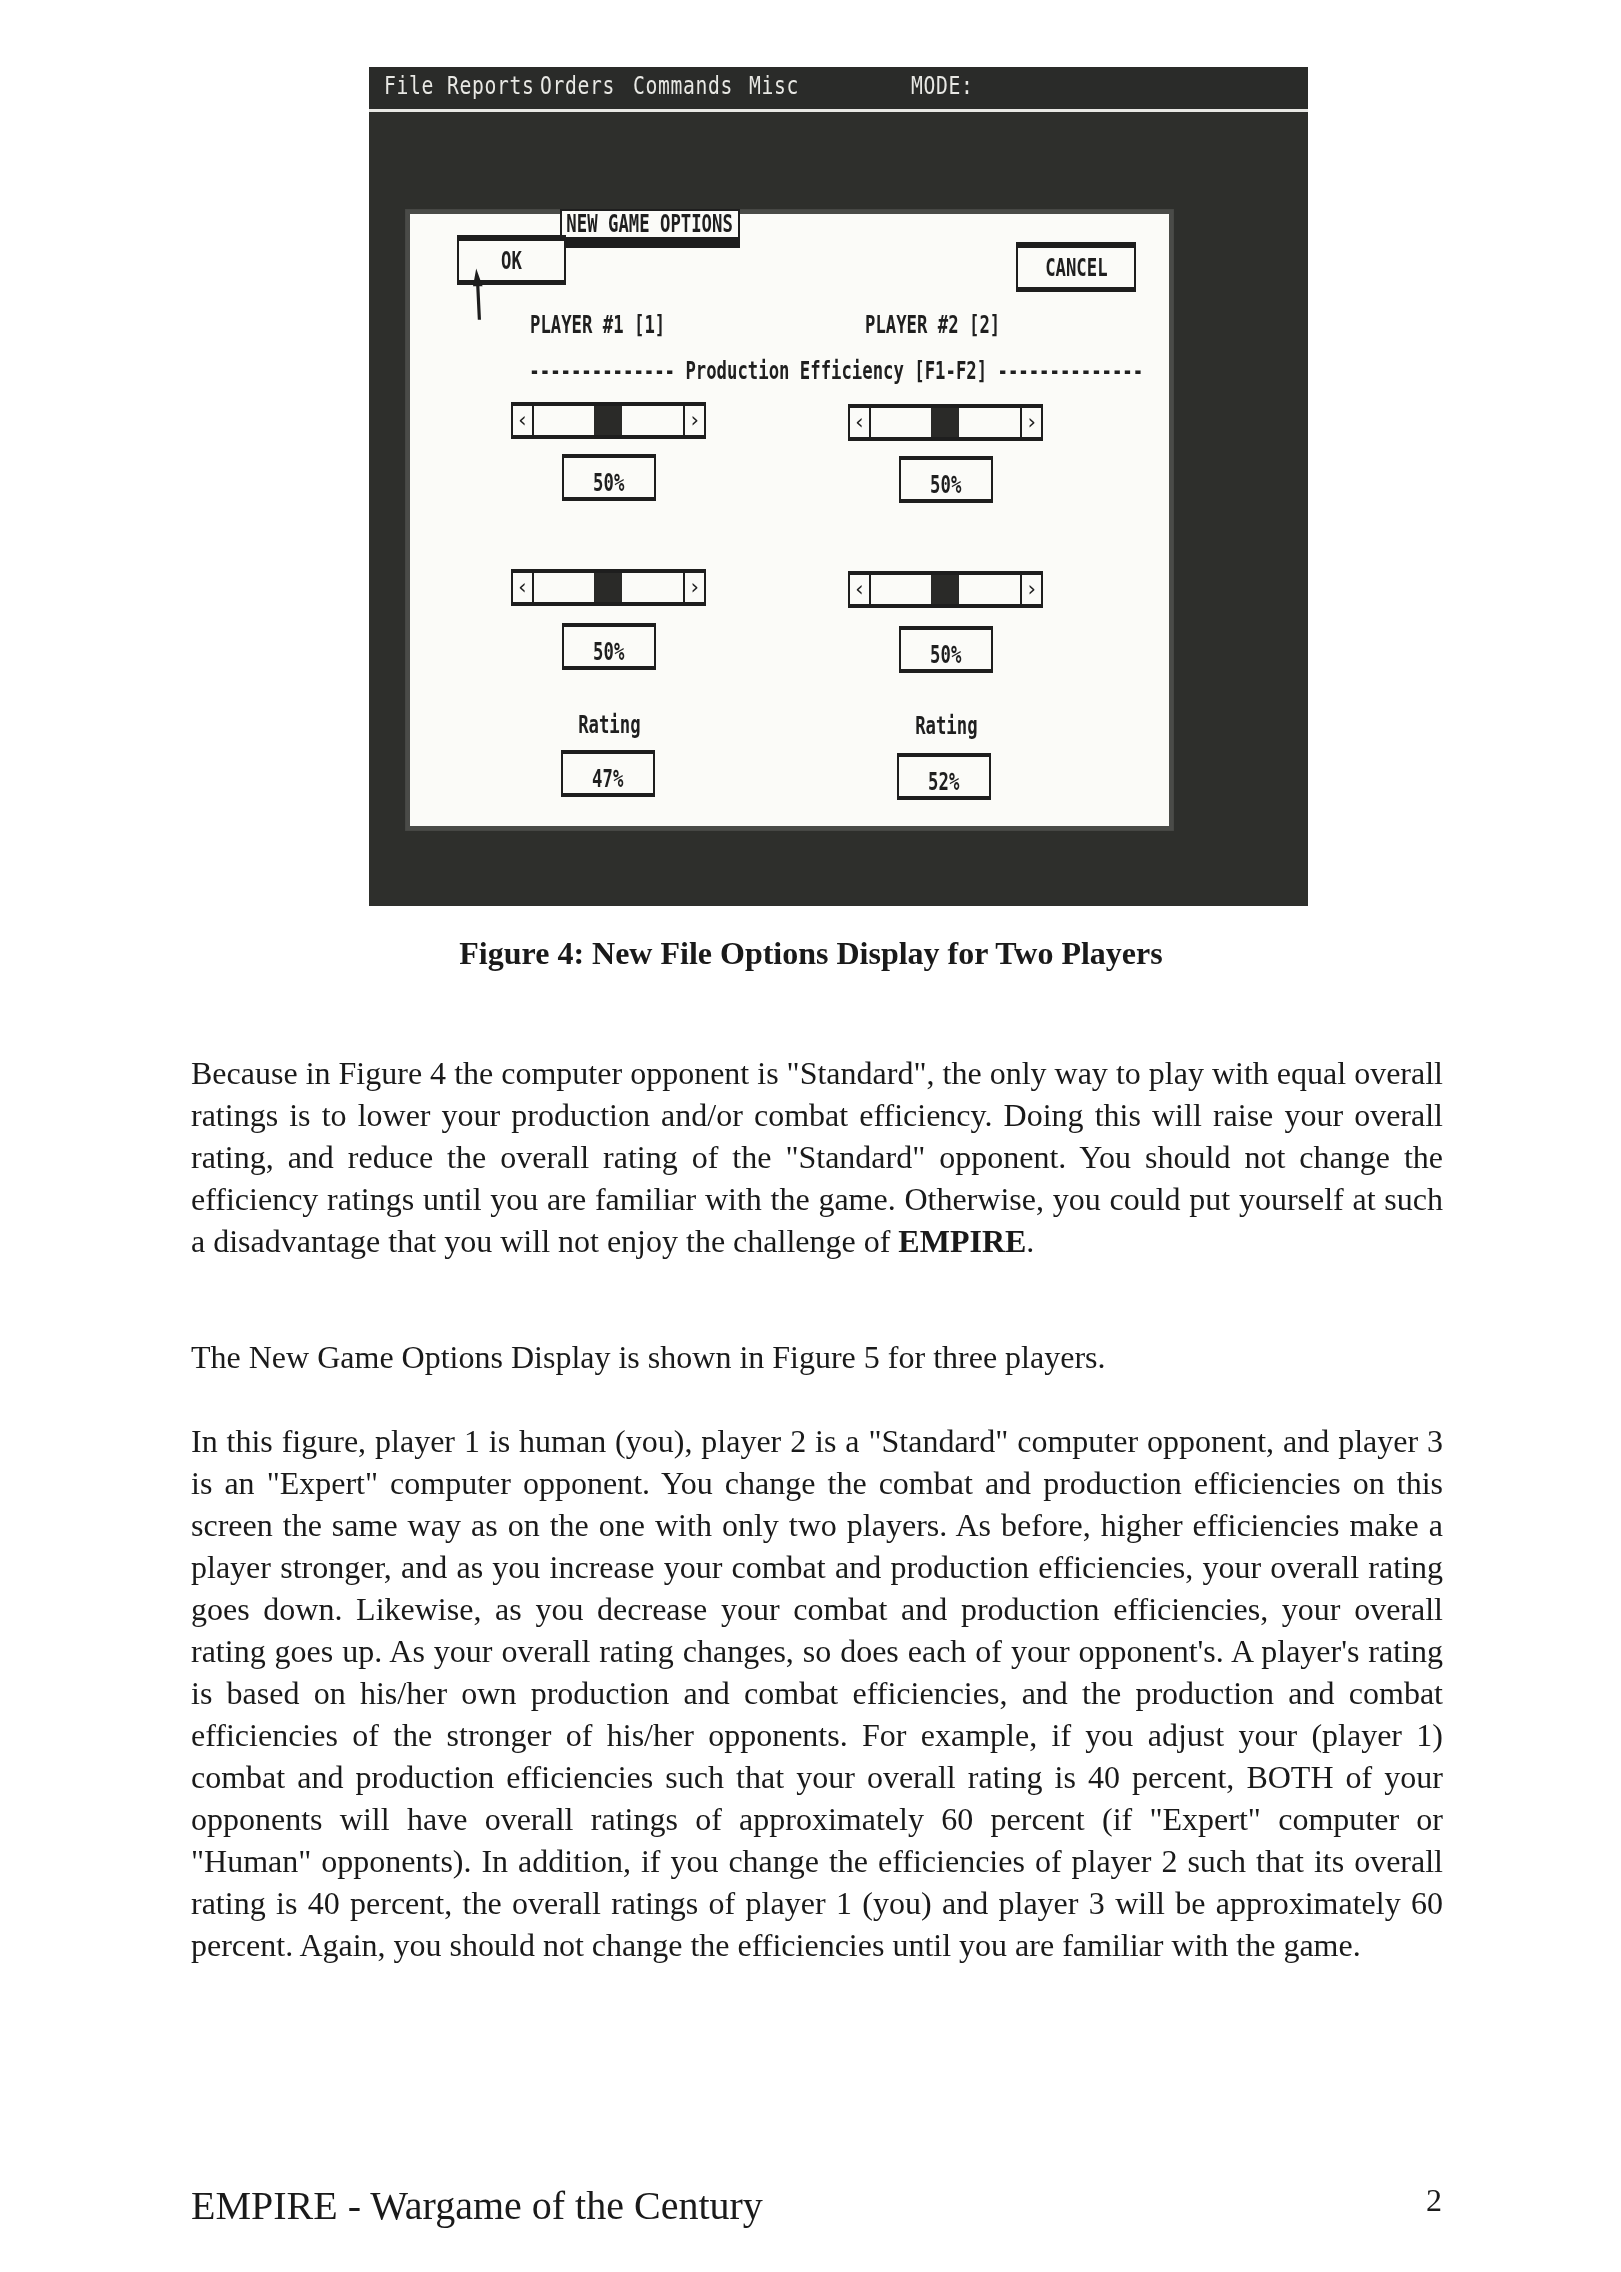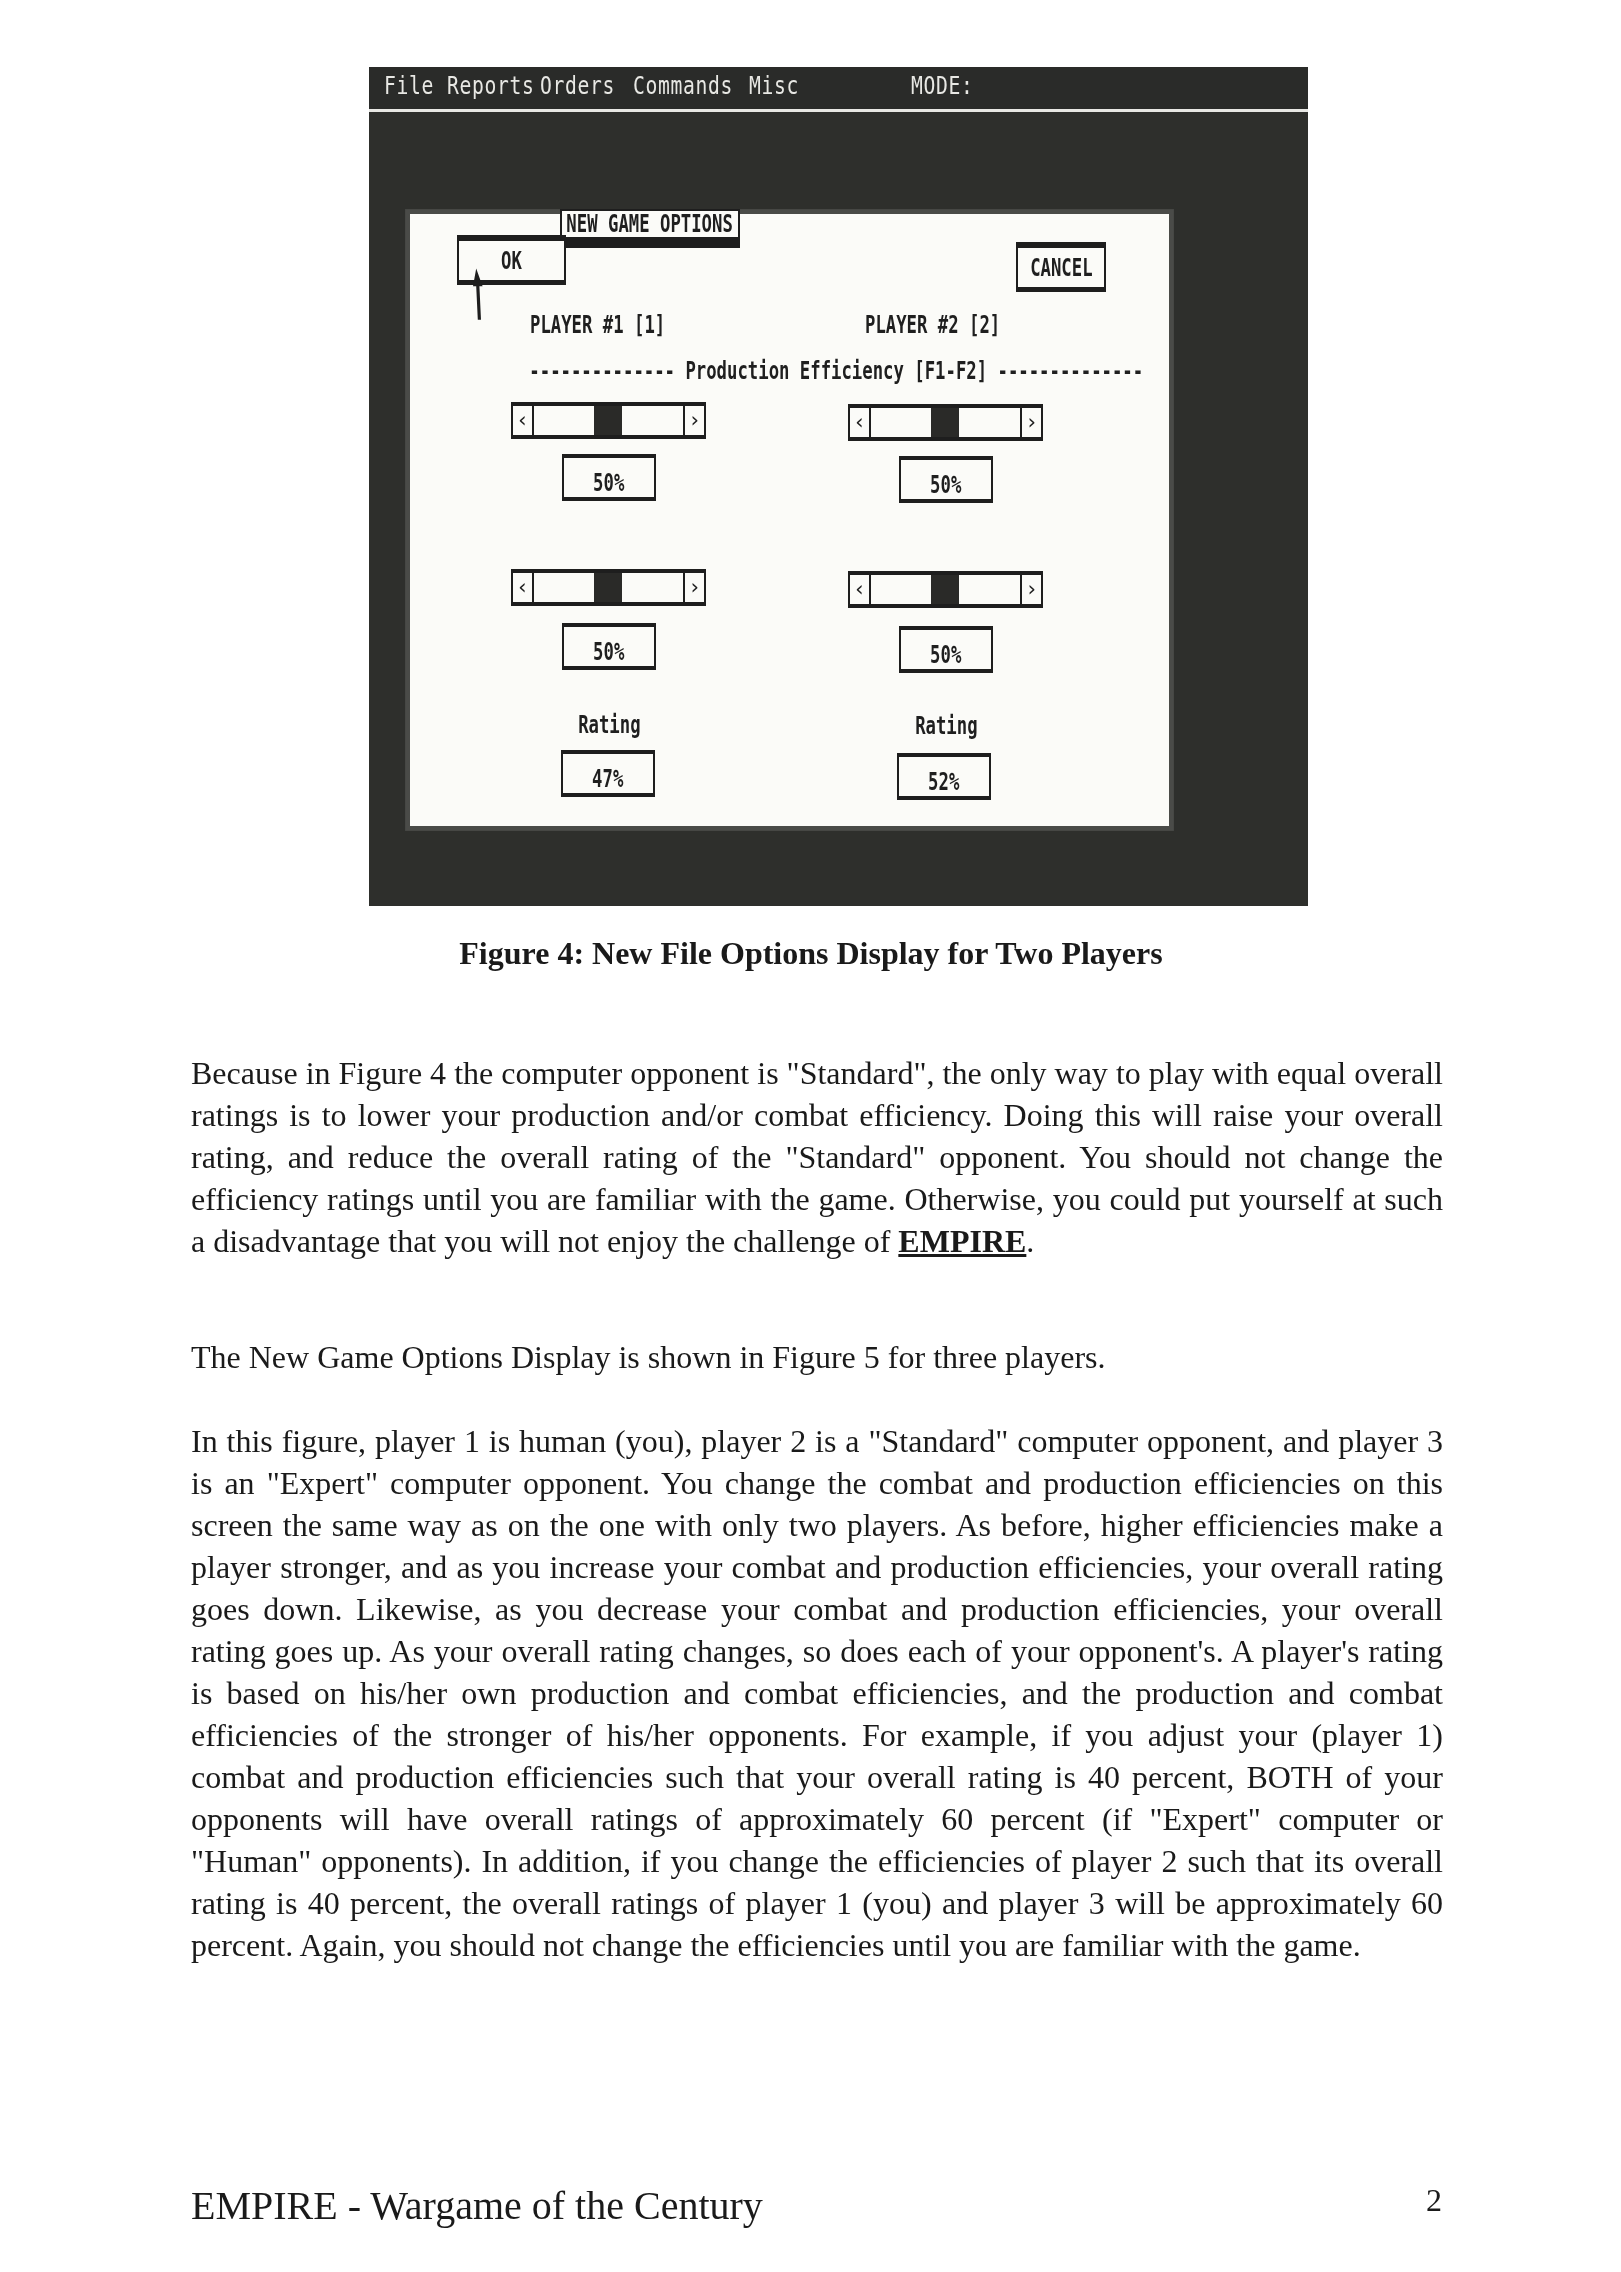--- a/index.html
+++ b/index.html
@@ -23,21 +23,21 @@
                box-sizing: border-box; display: flex; align-items: center; justify-content: center; }
   .mono { font-family: "DejaVu Sans Mono", "Liberation Mono", monospace; color: #1f1f1f; font-weight: bold; }
   .condensed { display: inline-block; transform: scaleX(0.72); transform-origin: center; white-space: nowrap; }
   .dlg-title span { font-size: 24px; }
 
   .btn { position: absolute; background: #fbfbf8; border: 2.4px solid #1e1e1e; border-bottom-width: 5.7px;
          border-top-width: 6.5px; box-sizing: border-box; display: flex; align-items: center; justify-content: center;
          cursor: pointer; }
   .btn span { font-size: 24px; }
   .ok-btn { left: 47px; top: 21px; width: 109px; height: 50px; }
-  .cancel-btn { left: 606px; top: 28px; width: 90px; height: 50px; }
+  .cancel-btn { left: 606px; top: 28px; width: 120px; height: 50px; }
   .cursor { position: absolute; left: 63px; top: 54px; width: 16px; height: 54px; }
 
   .player-label { position: absolute; top: 97px; font-size: 24px; }
   .section-head { position: absolute; left: 0; width: 100%; text-align: center; font-size: 24px; white-space: nowrap; }
 
   .slider { position: absolute; width: 195px; height: 37px; border: 2.4px solid #1e1e1e;
             border-top-width: 4px; border-bottom-width: 4px; box-sizing: border-box; background: #fbfbf8; cursor: pointer; }
   .slider .arr { position: absolute; top: 0; width: 21px; height: 100%; box-sizing: border-box;
                  font-family: "DejaVu Sans Mono", monospace; font-size: 21px; line-height: 28px; text-align: center; color: #1e1e1e; }
   .slider .arr.l { left: 0; border-right: 2.4px solid #1e1e1e; }
@@ -48,21 +48,21 @@
             border-top-width: 4px; border-bottom-width: 4px; box-sizing: border-box; background: #fbfbf8;
             display: flex; align-items: flex-end; justify-content: center; }
   .valbox span { font-size: 24px; }
   .rating-label { position: absolute; width: 94px; text-align: center; font-size: 24px; }
 
   
   .caption { position: absolute; left: 0; width: 100%; top: 935px; text-align: center;
              font-family: "Liberation Serif", "DejaVu Serif", serif; font-weight: bold; font-size: 32px; color: #1a1a1a; }
   .para { position: absolute; left: 191px; width: 1252px; font-family: "Liberation Serif", "DejaVu Serif", serif;
           font-size: 32px; line-height: 42px; text-align: justify; color: #1a1a1a; margin: 0; }
-  .para b { font-weight: bold; text-decoration: underline; }
+  .para b { font-weight: bold; }
   .footer-left { position: absolute; left: 191px; top: 2182px; font-family: "Liberation Serif", "DejaVu Serif", serif;
                  font-size: 40px; color: #1a1a1a; }
   .footer-right { position: absolute; right: 180px; top: 2182px; font-family: "Liberation Serif", "DejaVu Serif", serif;
                   font-size: 32px; color: #1a1a1a; }
 </style>
 </head>
 <body>
 
 <div class="screen">
   <div class="menubar">

